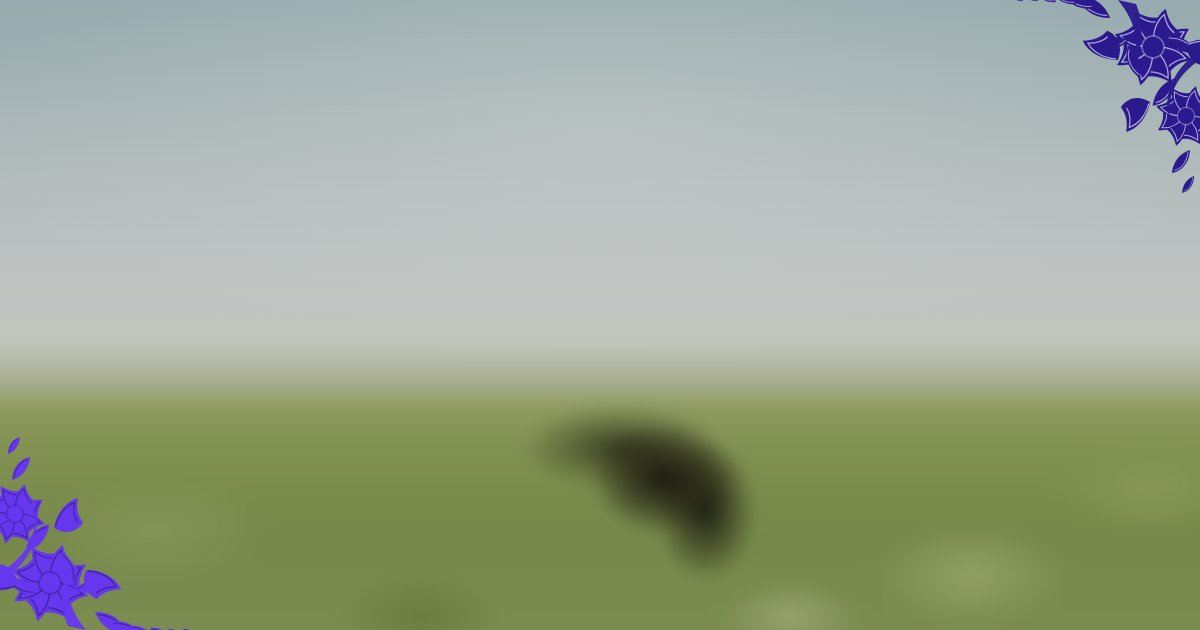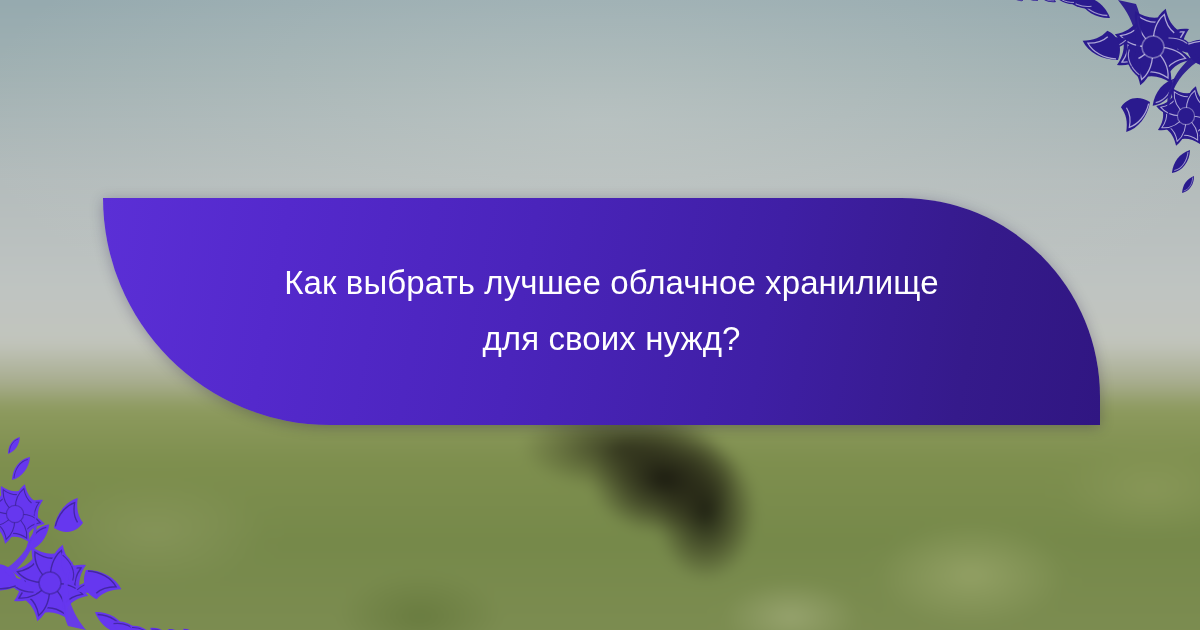--- a/index.html
+++ b/index.html
@@ -221,20 +221,14 @@
         <use href="#petal-bl" transform="translate(86,140) rotate(55) scale(1.0)"></use>
         <use href="#petal-bl" transform="translate(18,156) rotate(210) scale(1.0)"></use>
         <use href="#petal-bl" transform="translate(54,98) rotate(335) scale(0.95)"></use>
       </g>
 
       <path d="M86,200 C68,178 62,154 74,130 C62,148 58,172 68,196" fill="#6637ef" opacity=".95"></path>
       <path d="M4,140 C26,126 38,104 34,80 C42,102 32,128 9,146 Z" fill="#6637ef" opacity=".95"></path>
     </svg>
   </div>
 
-  <div class="banner">
-    <div class="banner-inner">
-      <h1 class="banner-title">Как выбрать лучшее облачное хранилище
-для своих нужд?</h1>
-    </div>
-  </div>
 
 </div>
 
 </body></html>

